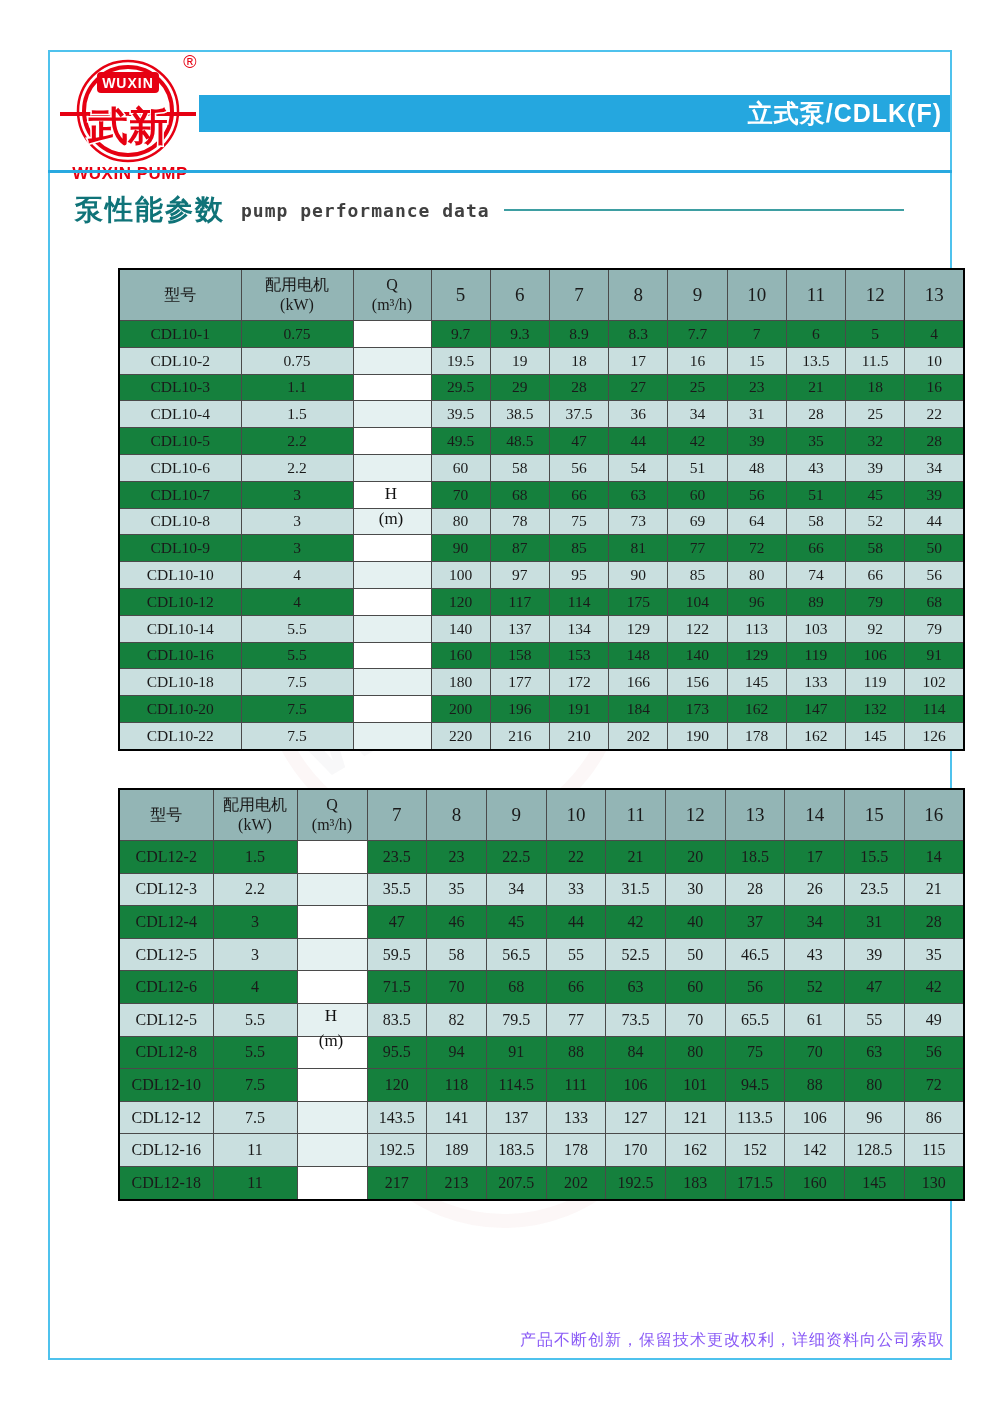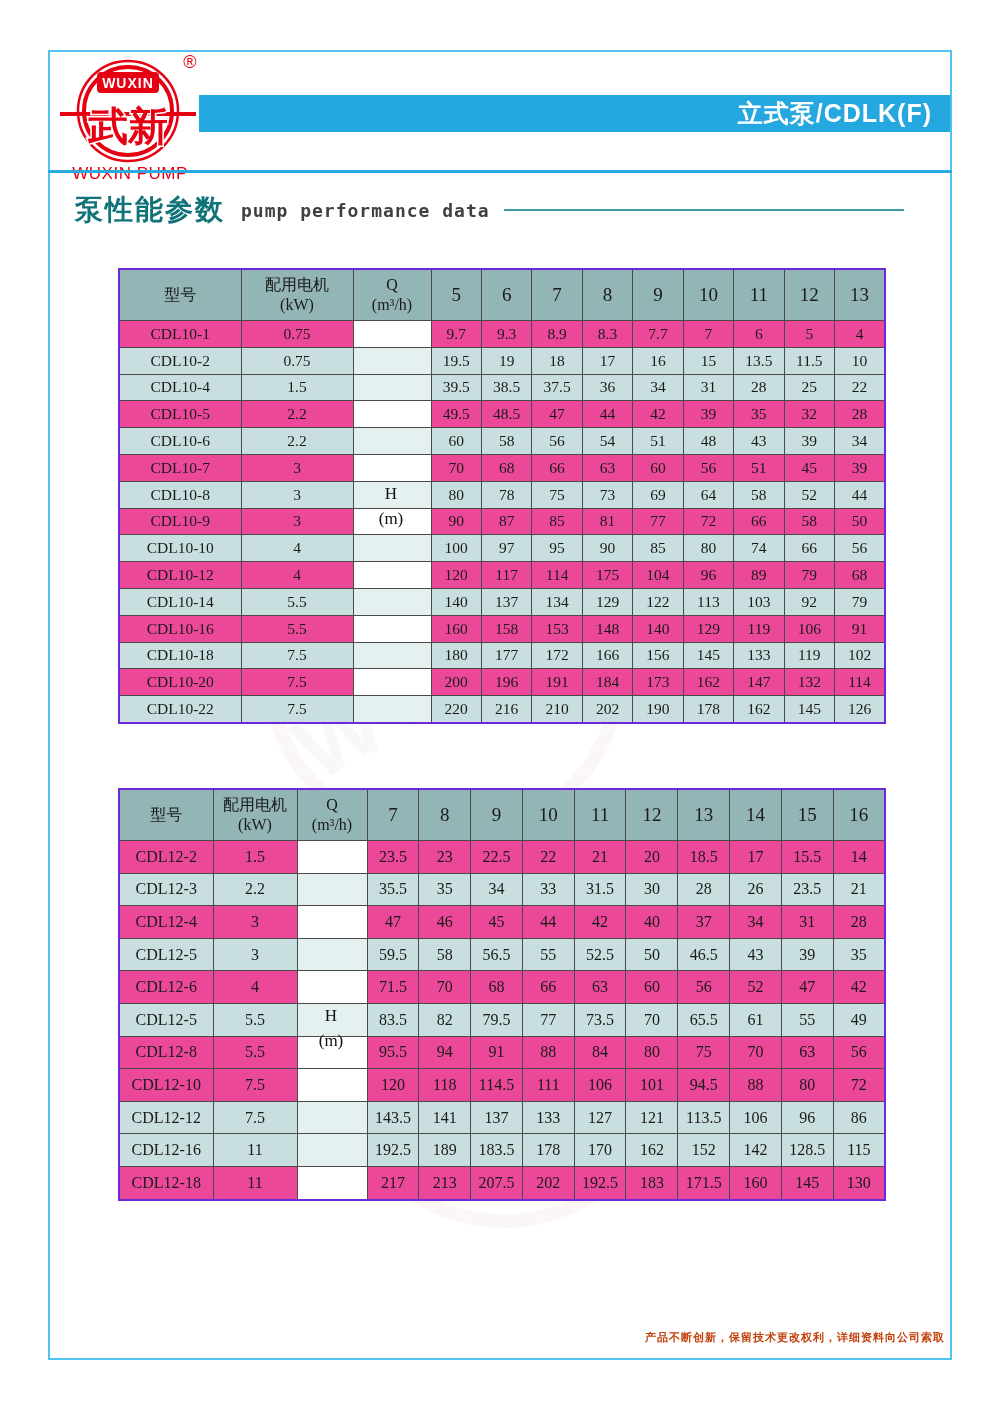--- a/index.html
+++ b/index.html
@@ -3,56 +3,56 @@
 <meta charset="utf-8">
 <style>
   html,body{margin:0;padding:0;background:#fff;}
   .page{position:relative;width:1000px;height:1414px;background:#fff;overflow:hidden;
         font-family:"Liberation Serif","DejaVu Serif",serif;color:#1a1a1a;}
   .frame{position:absolute;left:48px;top:50px;width:900px;height:1306px;
          border:2px solid #4fc2ed;background:transparent;}
   
   .logo-svg{position:absolute;left:58px;top:52px;}
   .brand-caption{position:absolute;left:52px;top:164px;width:156px;text-align:center;
-                 font-family:"Liberation Sans",sans-serif;font-weight:normal;font-size:17px;
+                 font-family:"Liberation Sans",sans-serif;font-weight:bold;font-size:17px;
                  color:#e60012;letter-spacing:.5px;}
   .banner{position:absolute;left:199px;top:95px;width:751px;height:37px;background:#25a7df;
           display:flex;align-items:center;justify-content:flex-end;}
   .banner-title{font-family:"Liberation Sans",sans-serif;font-weight:bold;font-size:25px;
-                color:#fff;padding-right:18px;letter-spacing:1px;}
+                color:#fff;padding-right:8px;letter-spacing:1px;}
   .separator{position:absolute;left:48px;top:170px;width:904px;height:3px;background:#29a9e0;}
   
   .section{position:absolute;left:75px;top:191px;display:flex;align-items:center;}
   .section-cn{font-family:"Liberation Sans",sans-serif;font-weight:bold;font-size:28px;
               color:#0f7378;letter-spacing:2px;}
   .section-en{font-family:"DejaVu Sans Mono",monospace;font-size:18px;font-weight:bold;
               color:#404040;margin-left:16px;letter-spacing:1px;}
   .section-rule{width:400px;height:2px;background:#3e9ea2;margin-left:14px;}
   
   .twrap{position:absolute;left:118px;}
   .t1{top:268px;} .t2{top:788px;}
-  table.ptable{border-collapse:collapse;table-layout:fixed;width:768px;background:#ec4899;
-               border:2px solid #6d28d9;}
+  table.ptable{border-collapse:collapse;table-layout:fixed;width:847px;background:#15803d;
+               border:2px solid #000000;}
   table.ptable th,table.ptable td{border:1px solid #4a4a4a;text-align:center;padding:0;
                font-family:"Liberation Serif","DejaVu Serif",serif;font-weight:normal;}
   table.ptable thead th{background:#93b5b5;height:50px;font-size:19px;}
   table.ptable thead th .cnl{font-size:16px;line-height:1.25;}
   table.ptable thead th .unl{font-size:16px;line-height:1.25;}
   .t1 tbody td{height:25.8px;font-size:15.5px;}
   .t2 tbody td{height:31.6px;font-size:16px;}
   tr.even td{background:#c9dfdf;}
   td.qcol{border-top:none;border-bottom:none;background:#fff;}
   tr.even td.qcol{background:#e5f1f1;}
   .hlabel{position:absolute;width:80px;text-align:center;font-size:17px;line-height:1.45;
           color:#111;}
   .t1 .hlabel{left:233px;top:214px;}
   .t2 .hlabel{left:173px;top:216px;}
   
   .footer-note{position:absolute;right:55px;top:1330px;font-family:"Liberation Sans",sans-serif;
-               font-size:11px;color:#c2410c;letter-spacing:1px;font-weight:bold;}
+               font-size:16px;color:#8b5cf6;letter-spacing:1px;}
   
   .wm{position:absolute;border:14px solid rgba(190,80,80,.045);border-radius:50%;}
   .wm1{left:260px;top:480px;width:340px;height:340px;}
   .wm2{left:330px;top:880px;width:320px;height:320px;}
   .wmtxt{position:absolute;font-family:"Liberation Sans",sans-serif;font-weight:bold;
          color:rgba(130,130,150,.06);transform:rotate(-30deg);font-size:90px;letter-spacing:8px;}
   .wmt1{left:280px;top:620px;} .wmt2{left:340px;top:1000px;}
 </style>
 </head>
 <body>
@@ -148,20 +148,34 @@
             <td class="qcol"></td>
             <td>19.5</td>
             <td>19</td>
             <td>18</td>
             <td>17</td>
             <td>16</td>
             <td>15</td>
             <td>13.5</td>
             <td>11.5</td>
             <td>10</td>
+          </tr>
+          <tr>
+            <td>CDL10-3</td>
+            <td>1.1</td>
+            <td class="qcol"></td>
+            <td>29.5</td>
+            <td>29</td>
+            <td>28</td>
+            <td>27</td>
+            <td>25</td>
+            <td>23</td>
+            <td>21</td>
+            <td>18</td>
+            <td>16</td>
           </tr>
           <tr class="even">
             <td>CDL10-4</td>
             <td>1.5</td>
             <td class="qcol"></td>
             <td>39.5</td>
             <td>38.5</td>
             <td>37.5</td>
             <td>36</td>
             <td>34</td>

